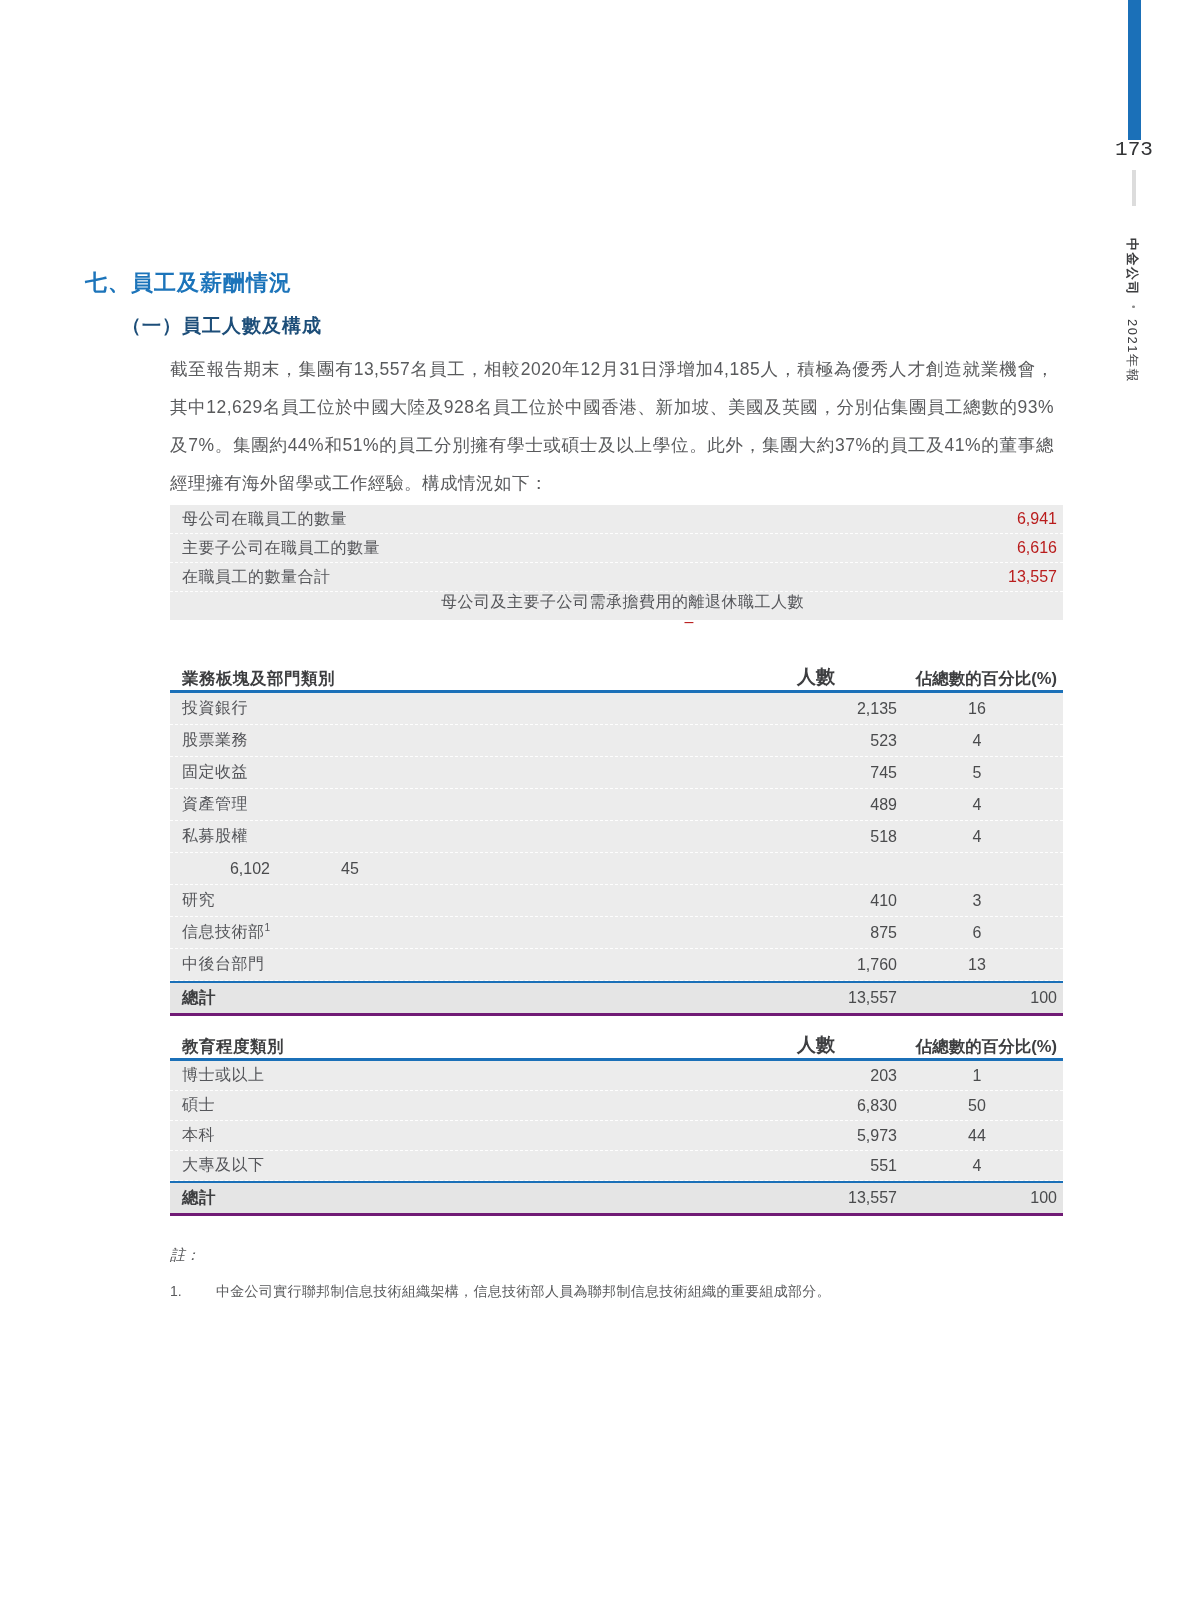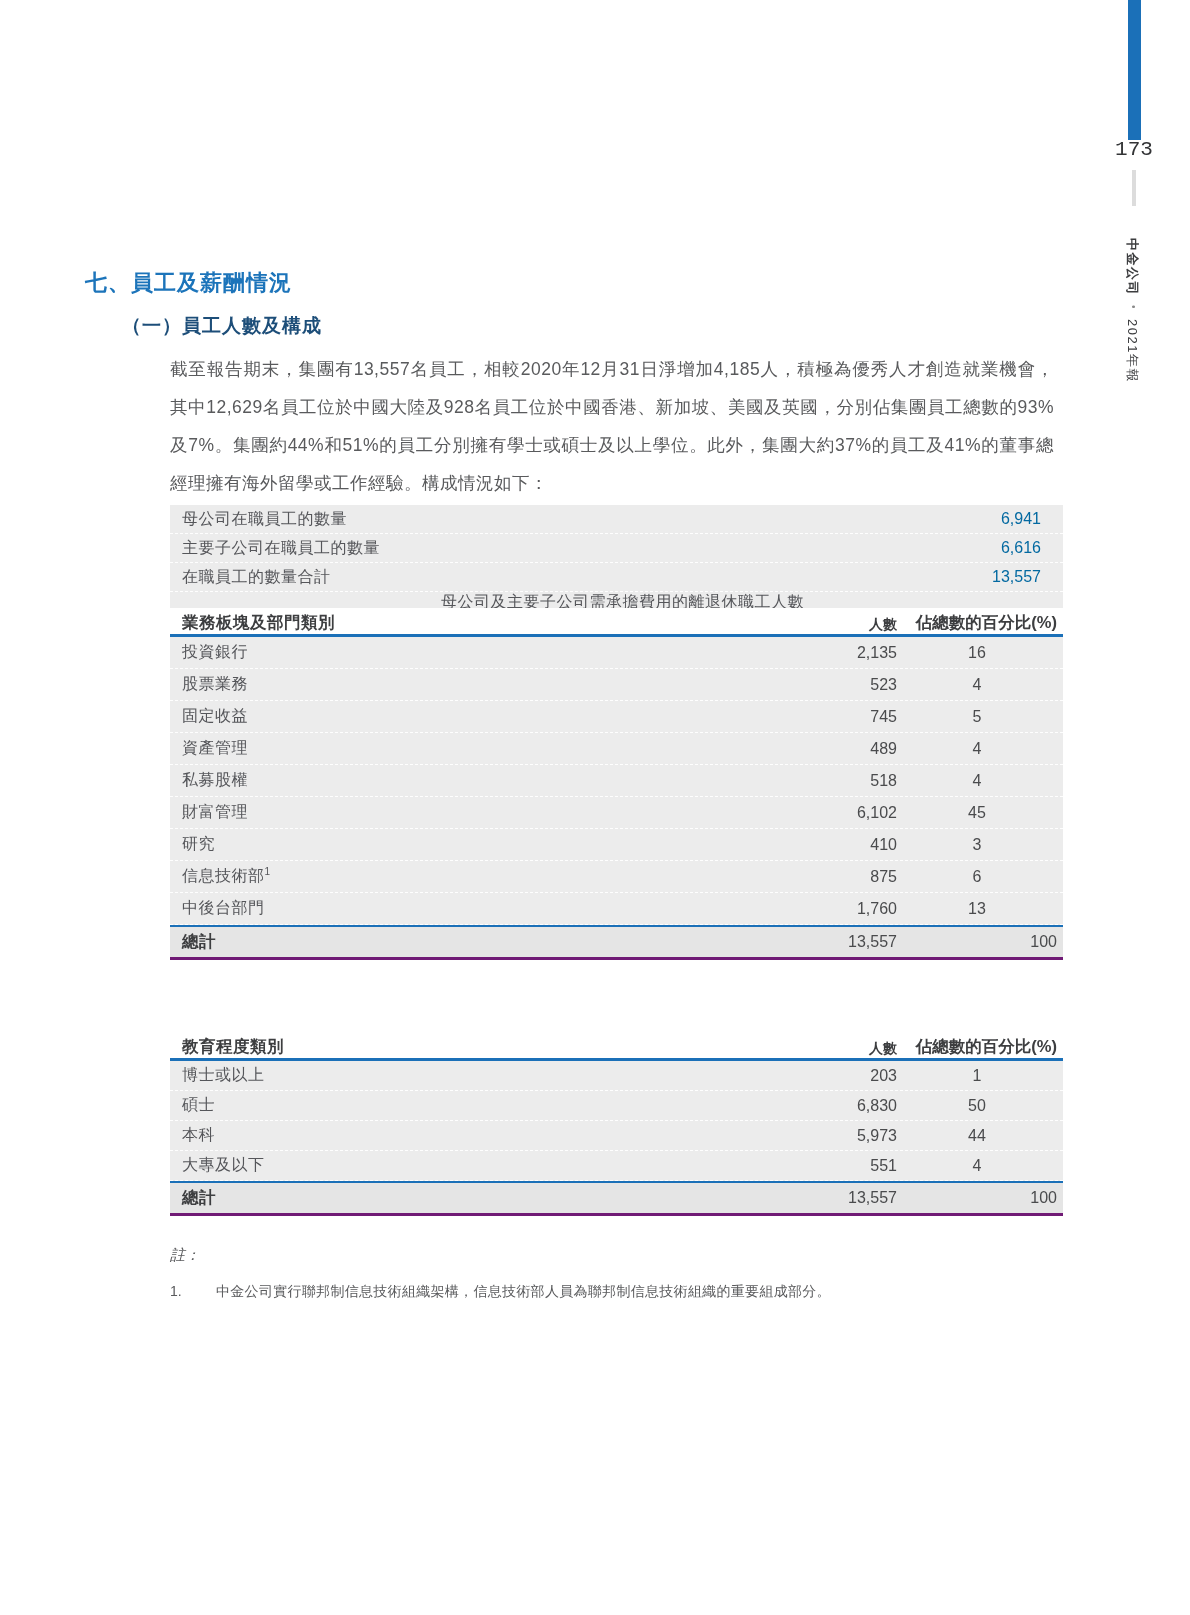--- a/index.html
+++ b/index.html
@@ -33,27 +33,27 @@
   .row{display:flex;align-items:center;background:#ececec;
     border-bottom:1px dashed rgba(255,255,255,0.95);}
   .row:last-of-type{border-bottom:none;flex-direction:column;}
   .row .lbl{flex:1;padding-left:12px;font-size:16px;color:#55565a;letter-spacing:0.5px;}
   .row .cnt{width:100px;text-align:right;font-size:16px;color:#4a4b4d;}
   .row .pct{width:160px;text-align:center;padding-right:6px;font-size:16px;color:#4a4b4d;}
   sup.fn{font-size:10px;color:#55565a;}
 
   
   .t1 .row{height:28px;}
-  .t1 .val{text-align:right;padding-right:22px;font-size:16px;color:#0369a1;}
+  .t1 .val{text-align:right;padding-right:6px;font-size:16px;color:#b91c1c;}
 
   
   .thead{display:flex;align-items:flex-end;height:26px;border-bottom:3px solid #1b70b8;
     background:#ffffff;}
   .thead .lbl{flex:1;padding-left:12px;font-size:16.5px;font-weight:bold;color:#3d3e40;letter-spacing:0.5px;}
-  .thead .cnt{width:100px;text-align:right;font-size:14px;font-weight:bold;color:#3d3e40;}
+  .thead .cnt{width:100px;text-align:left;font-size:19px;font-weight:bold;color:#3d3e40;}
   .thead .pct{width:160px;text-align:right;padding-right:6px;font-size:16.5px;font-weight:bold;color:#3d3e40;}
 
   .t2 .row{height:31px;}
   .t3 .row{height:29px;}
   .total{display:flex;align-items:center;height:30px;background:#e5e5e5;
     border-top:2px solid #1b70b8;border-bottom:3px solid #701a75;}
   .total .lbl{flex:1;padding-left:12px;font-size:16.5px;font-weight:bold;color:#3d3e40;letter-spacing:0.5px;}
   .total .cnt{width:100px;text-align:right;font-size:16px;color:#4a4b4d;}
   .total .pct{width:160px;text-align:right;padding-right:6px;font-size:16px;color:#4a4b4d;}
 
@@ -90,21 +90,21 @@
   <div class="row">
     <span class="lbl">在職員工的數量合計</span>
     <span class="pct val">13,557</span>
   </div>
   <div class="row">
     <span class="lbl">母公司及主要子公司需承擔費用的離退休職工人數</span>
     <span class="pct val">–</span>
   </div>
 </div>
 
-<div class="abs tbl t2" style="top:608px;">
+<div class="abs tbl t2" style="top:664px;">
   <div class="thead">
     <span class="lbl">業務板塊及部門類別</span>
     <span class="cnt">人數</span>
     <span class="pct">佔總數的百分比(%)</span>
   </div>
   <div class="row">
     <span class="lbl">投資銀行</span>
     <span class="cnt">2,135</span>
     <span class="pct">16</span>
   </div>
@@ -122,21 +122,20 @@
     <span class="lbl">資產管理</span>
     <span class="cnt">489</span>
     <span class="pct">4</span>
   </div>
   <div class="row">
     <span class="lbl">私募股權</span>
     <span class="cnt">518</span>
     <span class="pct">4</span>
   </div>
   <div class="row">
-    <span class="lbl">財富管理</span>
     <span class="cnt">6,102</span>
     <span class="pct">45</span>
   </div>
   <div class="row">
     <span class="lbl">研究</span>
     <span class="cnt">410</span>
     <span class="pct">3</span>
   </div>
   <div class="row">
     <span class="lbl"><span>信息技術部</span><sup class="fn">1</sup></span>

